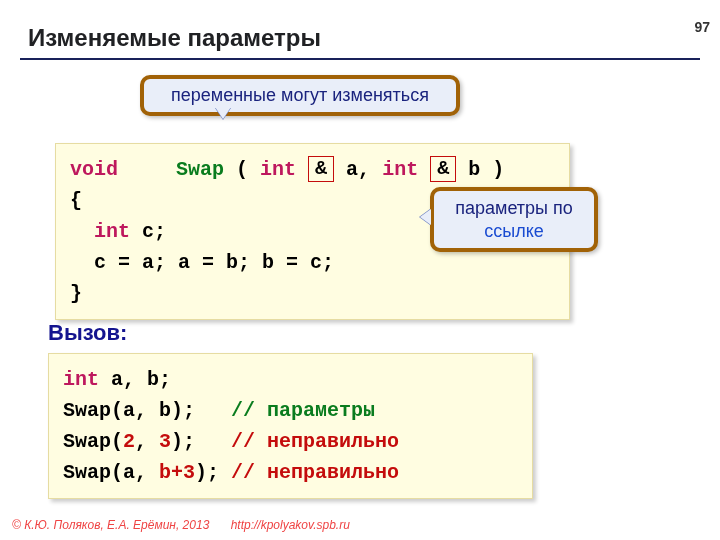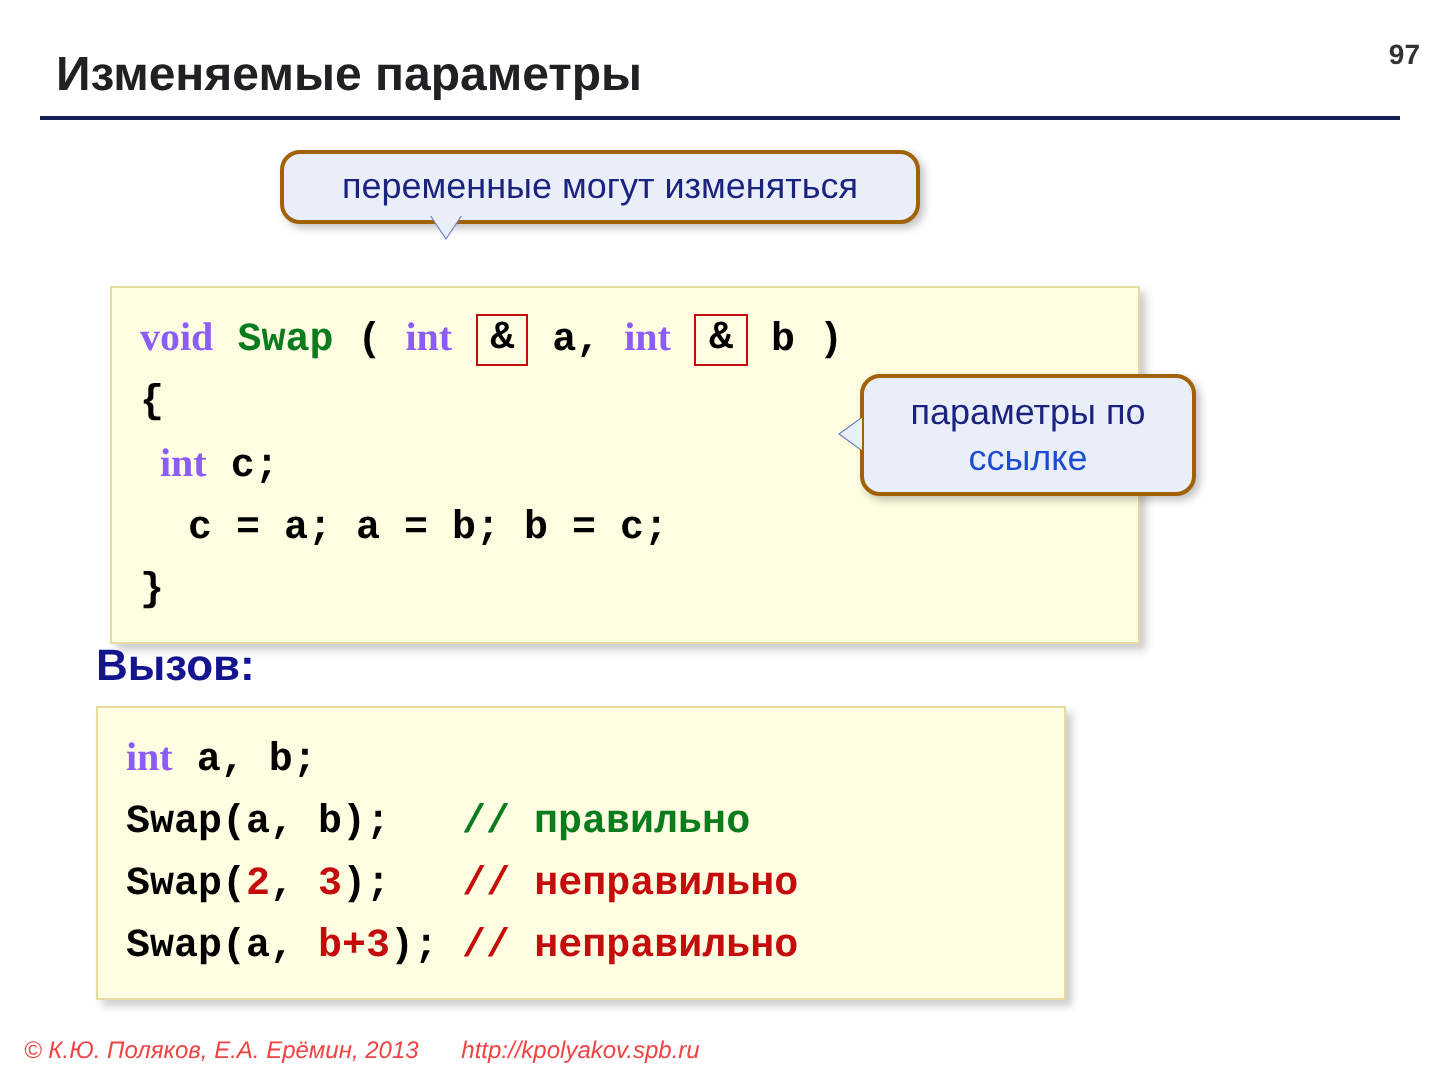--- a/index.html
+++ b/index.html
@@ -45,21 +45,21 @@
     left: 20px;
     right: 20px;
     height: 0;
     border-top: 2px solid #19215a;
   }
 
   .callout {
     position: absolute;
     box-sizing: border-box;
     background: #e9eef9;
-    border: 2px solid #a16207;
+    border: 4px solid #a16207;
     border-radius: 10px;
     box-shadow: 2px 2px 4px rgba(0,0,0,0.25);
     font-size: 18px;
     color: #1a237e;
     padding: 6px 14px;
     text-align: center;
   }
   .callout .line2 { color: #1a4bd1; }
   #callout1 {
     top: 75px;
@@ -114,22 +114,22 @@
     top: 143px;
     left: 55px;
     width: 485px;
   }
   #code2 {
     top: 353px;
     left: 48px;
     width: 455px;
   }
 
-  .kw { color: #8b5cf6; font-family: Liberation Serif, serif; }       
-  .fn { color: #0a7c1e; }       
+  .kw { color: #be185d; }       
+  .fn { color: #0a7c1e; margin-left: 46px; }       
   .num { color: #c40c0c; }      
   .cmt-green { color: #0a7c1e; }
   .cmt-red { color: #c40c0c; }
 
   .amp-box {
     display: inline-block;
     border: 1.5px solid #c40c0c;
     background: #fffde1;
     color: #000;
     font-weight: bold;
@@ -181,20 +181,20 @@
 
 <div id="callout2" class="callout">
   <span>параметры по</span><br>
   <span class="line2">ссылке</span>
 </div>
 <div id="pointer2"></div>
 
 <div class="subheader">Вызов:</div>
 
 <div id="code2" class="codebox"><span class="kw">int</span><span> a, b;</span>
-<span>Swap(a, b);   </span><span class="cmt-green">// </span><span class="cmt-green">правильно</span>
+<span>Swap(a, b);   </span><span class="cmt-green">// </span><span class="cmt-green">параметры</span>
 <span>Swap(</span><span class="num">2</span><span>, </span><span class="num">3</span><span>);   </span><span class="cmt-red">// </span><span class="cmt-red">неправильно</span>
 <span>Swap(a, </span><span class="num">b+3</span><span>); </span><span class="cmt-red">// </span><span class="cmt-red">неправильно</span></div>
 
 <div class="footer">
   <span>© К.Ю. Поляков, Е.А. Ерёмин, 2013</span>
   <span class="url">http://kpolyakov.spb.ru</span>
 </div>
 
 </body></html>

